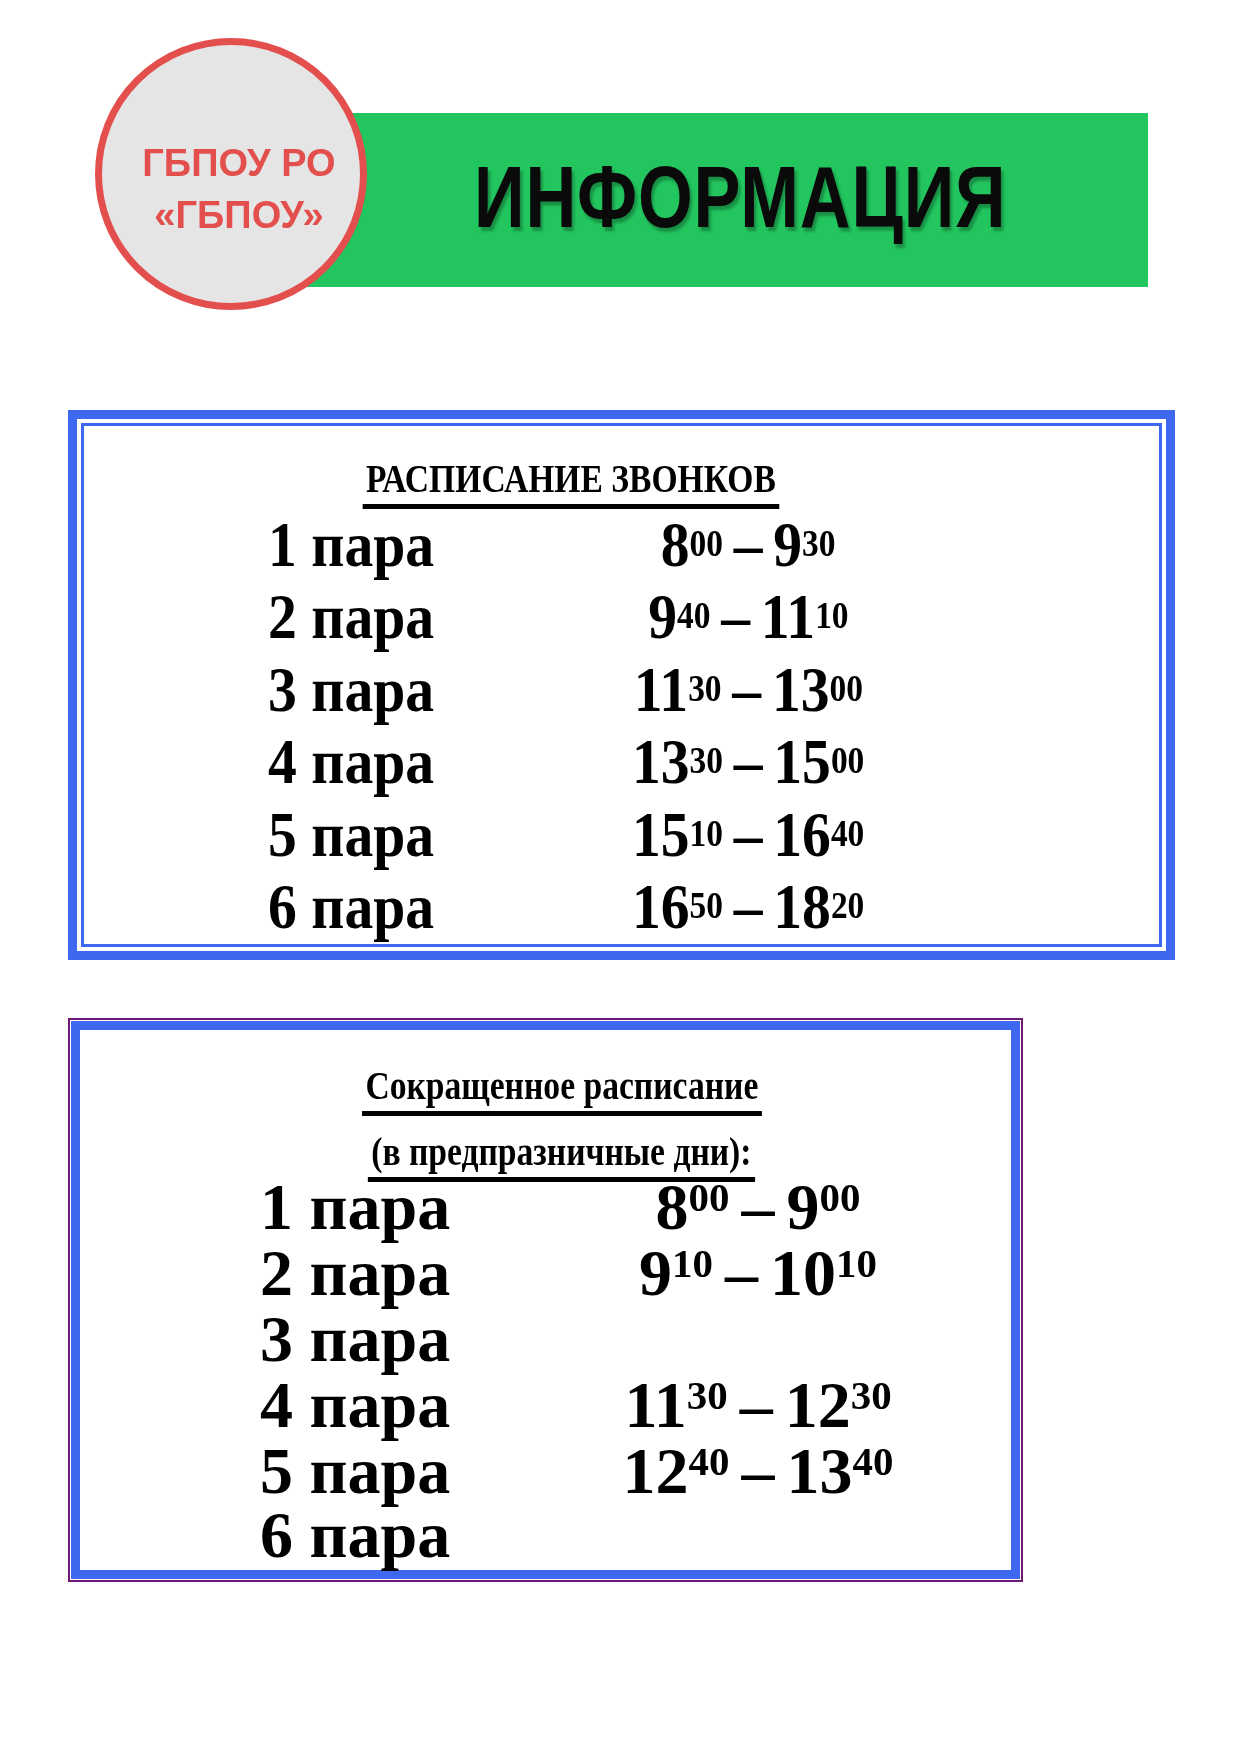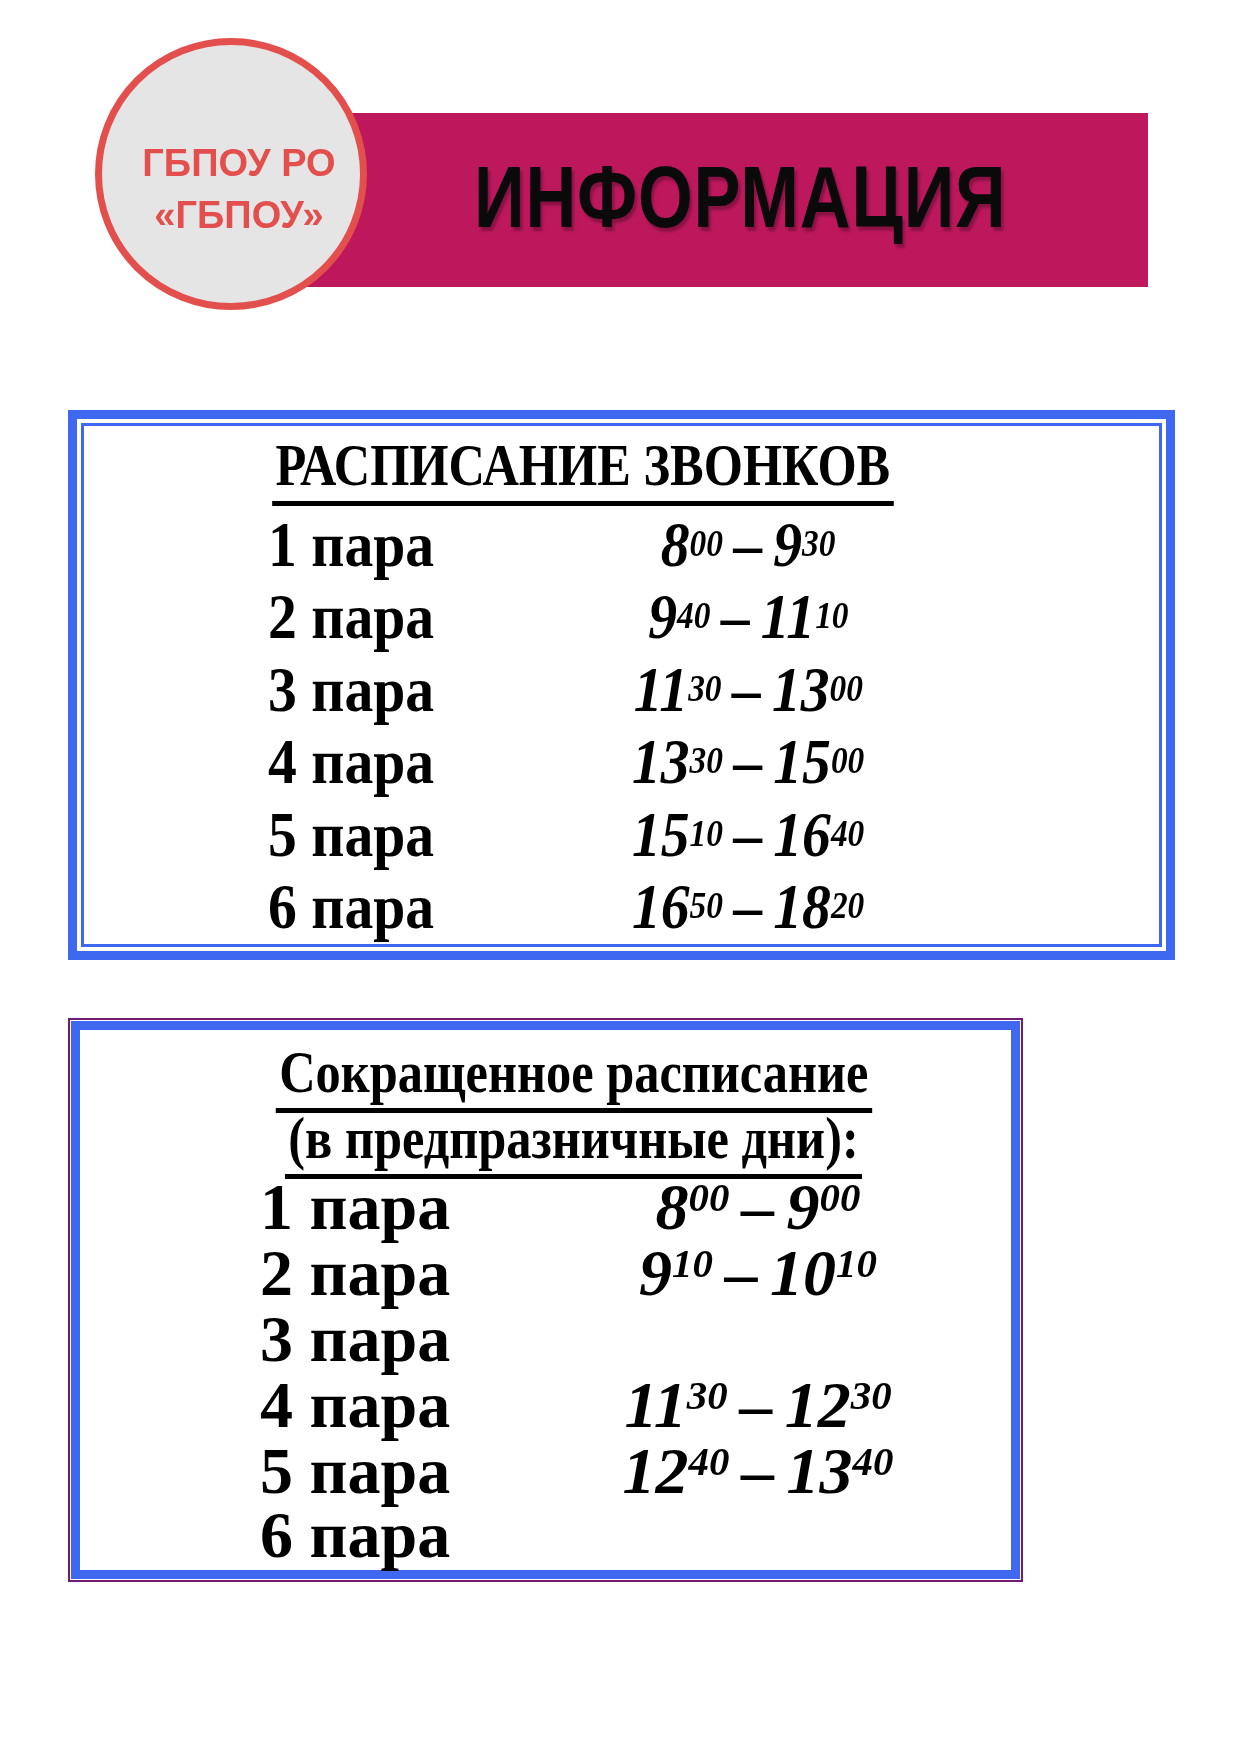--- a/index.html
+++ b/index.html
@@ -5,21 +5,21 @@
   html,body { margin:0; padding:0; background:#ffffff; }
   .page {
     position:relative; width:1240px; height:1754px; background:#ffffff;
     font-family:"Liberation Serif","DejaVu Serif",serif; color:#000;
     overflow:hidden;
   }
 
   
   .banner {
     position:absolute; left:222px; top:113px; width:926px; height:174px;
-    background:#be185d; z-index:1;
+    background:#22c55e; z-index:1;
   }
   .banner-title {
     position:absolute; left:252px; top:50%;
     transform:translateY(-53%) scaleX(0.8); transform-origin:left center;
     font-family:"Liberation Sans","DejaVu Sans",sans-serif;
     font-weight:bold; font-size:88px; letter-spacing:1px; color:#0a0a0a;
     white-space:nowrap; text-shadow:3px 4px 3px rgba(0,0,0,0.28);
   }
   .logo-circle {
     position:absolute; left:95px; top:38px; width:258px; height:258px;
@@ -39,36 +39,36 @@
   }
   .box1-gap { position:absolute; inset:4px; border:3px solid #3d68ef; pointer-events:none; }
   .box2 {
     position:absolute; left:68px; top:1018px; width:955px; height:564px;
     border:2px solid #701a75; box-sizing:border-box;
   }
   .box2-gap { position:absolute; inset:1px; border:9px solid #3d68ef; pointer-events:none; }
 
   
   .titlewrap {
-    position:absolute; left:16px; width:980px; height:64px; line-height:64px;
-    text-align:center; font-weight:bold; font-size:60px; white-space:nowrap;
+    position:absolute; left:4px; width:980px; height:64px; line-height:64px;
+    text-align:center; font-weight:bold; font-size:40px; white-space:nowrap;margin-top:14px;
   }
   .title-inner {
     display:inline-block; transform:scaleX(0.84); transform-origin:center;
     line-height:1.05; padding:0 4px 4px 4px; border-bottom:5px solid #000;
   }
   .row {
     position:absolute; left:0; right:0; height:64px; line-height:64px;
     font-weight:bold; font-size:64px; white-space:nowrap;
   }
   .row .label {
     position:absolute; left:191px; display:inline-block;
     transform:scaleX(0.9); transform-origin:left center;
   }
-  .row .timecol { position:absolute; left:431px; width:480px; text-align:center;font-style:italic; }
+  .row .timecol { position:absolute; left:431px; width:480px; text-align:center; }
   .row .time { display:inline-block; transform:scaleX(0.9); transform-origin:center; }
   .dash { margin:0 12px; }
   sup { font-weight:bold; line-height:0; }
   .box1 sup { font-size:0.58em; vertical-align:0.27em; }
   .box2 sup { font-size:0.62em; vertical-align:0.44em; }
 
   
   .box2 .row { font-size:66px; }
   .box2 .row .label { left:190px; transform:none; }
   .box2 .row .timecol { left:438px; width:500px; }

